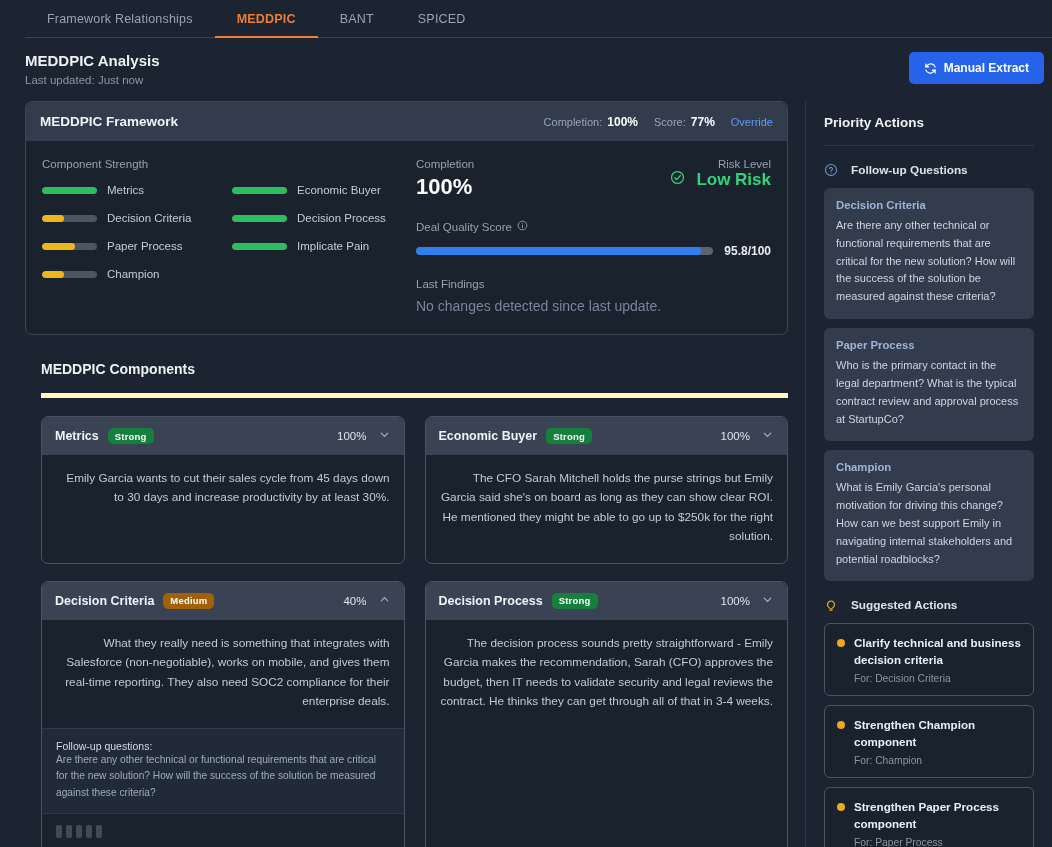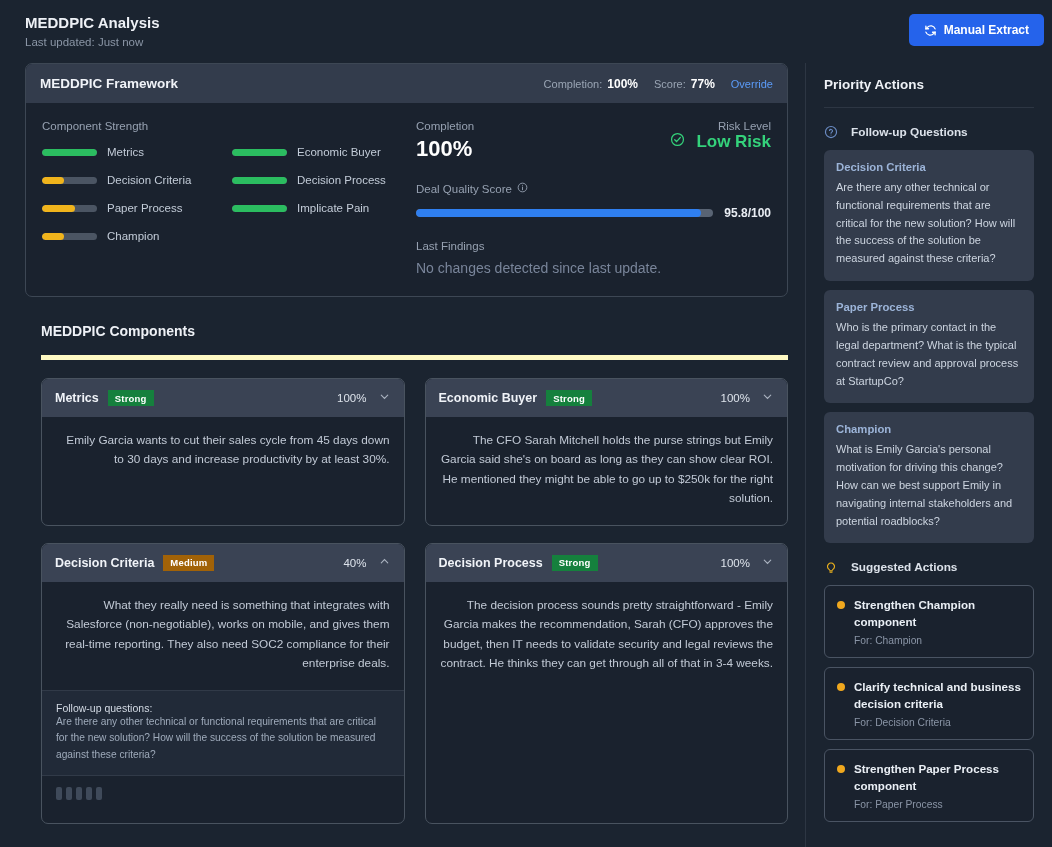--- a/index.html
+++ b/index.html
@@ -117,21 +117,21 @@
     display: grid; grid-template-columns: 1fr 1fr; gap: 17px 20px;
   }
   .card { border: 1px solid #49535f; border-radius: 7px; background: #1a222e; overflow: hidden; }
   .card-head {
     background: #3a4354; padding: 10px 13px;
     display: flex; align-items: center; justify-content: space-between;
   }
   .card-head-l { display: flex; align-items: center; gap: 9px; }
   .card-name { font-size: 12.5px; font-weight: bold; color: #f0f3f8; }
   .badge {
-    font-size: 9.5px; font-weight: bold; padding: 2.5px 7px; border-radius: 0;
+    font-size: 9.5px; font-weight: bold; padding: 2.5px 7px; border-radius: 5px;
     color: #ffffff; letter-spacing: .2px;
   }
   .badge.strong { background: #15803d; }
   .badge.medium { background: #a16207; }
   .card-head-r { display: flex; align-items: center; gap: 11px; }
   .pct { font-size: 11.5px; color: #dde3eb; }
   .chev { color: #aab3c0; display: block; }
   .card-body { padding: 14px 14px 16px 14px; font-size: 11.8px; line-height: 1.65; color: #c2cad6; text-align: right; }
   .card-metrics { min-height: 100px; }
   .fu {
@@ -161,20 +161,34 @@
   }
   .a-dot { width: 8px; height: 8px; border-radius: 50%; background: #f0a81e; flex: 0 0 8px; margin-top: 4px; }
   .a-title { font-size: 11.6px; font-weight: bold; color: #eaeff5; line-height: 1.42; }
   .a-for { font-size: 10.3px; color: #8a95a6; margin-top: 5px; }
 </style>
 </head>
 <body>
 
 <div class="app">
 
+  <div class="tabbar">
+    <div class="tab">
+        <span>Framework Relationships</span>
+      </div>
+    <div class="tab active">
+        <span>MEDDPIC</span>
+      </div>
+    <div class="tab">
+        <span>BANT</span>
+      </div>
+    <div class="tab">
+        <span>SPICED</span>
+      </div>
+  </div>
 
   <div class="pagehead">
     <div>
       <h1>MEDDPIC Analysis</h1>
       <div class="sub">Last updated: Just now</div>
     </div>
     <button class="extract-btn">
       <span>
         <svg width="13" height="13" viewBox="0 0 24 24" fill="none" stroke="#ffffff" stroke-width="2.4" stroke-linecap="round">
           <path d="M20.5 9A8.5 8.5 0 0 0 6.2 6.2L3.5 8.8"></path>
@@ -418,29 +432,29 @@
                 <path d="M9.6 18.6h4.8"></path>
                 <path d="M10.4 21h3.2"></path>
             </svg>
           </span>
           <span>Suggested Actions</span>
         </div>
         <div id="actions">
             <div class="a-card">
               <span class="a-dot"></span>
               <div>
-                <div class="a-title">Strengthen Champion component</div>
-                <div class="a-for">For: Champion</div>
+                <div class="a-title">Clarify technical and business decision criteria</div>
+                <div class="a-for">For: Decision Criteria</div>
               </div>
             </div>
             <div class="a-card">
               <span class="a-dot"></span>
               <div>
-                <div class="a-title">Clarify technical and business decision criteria</div>
-                <div class="a-for">For: Decision Criteria</div>
+                <div class="a-title">Strengthen Champion component</div>
+                <div class="a-for">For: Champion</div>
               </div>
             </div>
             <div class="a-card">
               <span class="a-dot"></span>
               <div>
                 <div class="a-title">Strengthen Paper Process component</div>
                 <div class="a-for">For: Paper Process</div>
               </div>
             </div>
           </div>

